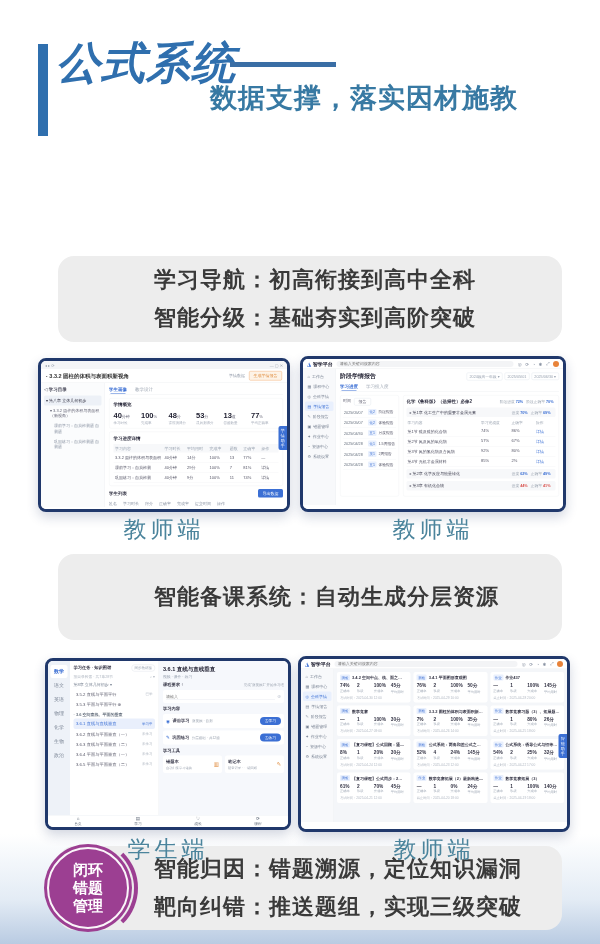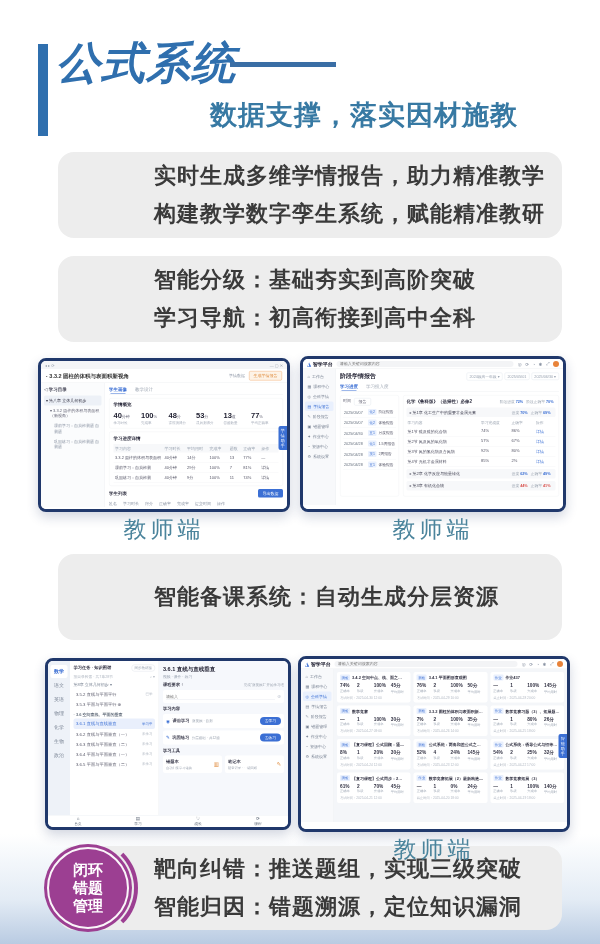--- a/index.html
+++ b/index.html
@@ -13,21 +13,21 @@
   .bgrad{position:absolute;left:0;right:0;bottom:0;height:110px;
     background:linear-gradient(180deg,rgba(255,255,255,0) 0%,rgba(222,232,243,.85) 60%,#b9cbe2 100%)}
 
   
   .hbar{position:absolute;left:38px;top:44px;width:10px;height:92px;background:var(--blue)}
   .htitle{position:absolute;left:56px;top:34px;font-size:44px;font-weight:900;font-style:italic;
     color:var(--blue);letter-spacing:1px}
   .hline{position:absolute;left:230px;top:62px;width:106px;height:5px;background:#3a6ea5}
   .henbox{position:absolute;left:60px;top:94px;background:#57514b;color:#fff;font-size:13px;
     letter-spacing:.5px;padding:5px 11px}
-  .htag{position:absolute;left:210px;top:97px;font-size:27px;font-weight:bold;color:var(--teal);letter-spacing:1px}
+  .htag{position:absolute;left:210px;top:80px;font-size:27px;font-weight:bold;color:var(--teal);letter-spacing:1px}
 
   
   .pill{position:absolute;left:58px;width:504px;background:#ededed;border-radius:16px;
     display:flex;flex-direction:column;justify-content:center;padding-left:96px;gap:8px}
   .pill .ln{font-size:22px;font-weight:bold;color:#3a3a3a;letter-spacing:1px;white-space:nowrap}
   .badge{position:absolute;left:44px;width:88px;height:88px;border-radius:50%;z-index:2;
     display:flex;flex-direction:column;align-items:center;justify-content:center;
     color:#fff;font-weight:bold;font-size:15px;line-height:1.18;text-align:center}
   .badge::before{content:"";position:absolute;inset:3px;border:2px solid rgba(255,255,255,.95);border-radius:50%}
   .badge::after{content:"";position:absolute;inset:-6px;border:4px solid transparent;border-radius:50%}
@@ -182,28 +182,24 @@
 <body>
 
 <div id="page">
   <div class="bgrad"></div>
 
   <div class="hbar"></div>
   <div class="htitle">公式系统</div>
   <div class="hline"></div>
   <div class="htag">数据支撑，落实因材施教</div>
 
-  <div class="pill" style="top:152px;height:86px">
-    <div class="ln">实时生成多维学情报告，助力精准教学</div>
-    <div class="ln">构建教学数字孪生系统，赋能精准教研</div>
-  </div>
 
   <div class="pill" style="top:256px;height:86px">
+    <div class="ln">学习导航：初高衔接到高中全科</div>
     <div class="ln">智能分级：基础夯实到高阶突破</div>
-    <div class="ln">学习导航：初高衔接到高中全科</div>
   </div>
 
   <div class="shot" style="left:38px;top:358px;width:252px;height:154px">
     <div class="z">
       <div class="s1top">
         <span>◂  ▸  ⟳</span>
         <span>—  ▢  ✕</span>
       </div>
       <div class="s1head">
         <span class="t">· 3.3.2 圆柱的体积与表面积新视角</span>
@@ -1038,24 +1034,25 @@
                 </div>
                 <div class="cft">截止时间：2025-04-19 18:00</div>
               </div>
             </div>
         </div>
       </div>
       <div class="vtag" style="top:150px">智能助手</div>
     </div>
   </div>
 
+  <div class="cap" style="left:45px;top:834px;width:246px">学生端</div>
   <div class="cap" style="left:298px;top:834px;width:272px">教师端</div>
 
   <div class="pill" style="top:846px;height:84px">
+    <div class="ln">智能归因：错题溯源，定位知识漏洞</div>
     <div class="ln">靶向纠错：推送题组，实现三级突破</div>
-    <div class="ln">智能归因：错题溯源，定位知识漏洞</div>
   </div>
   <div class="badge b4" style="top:844px">
     <span>闭环</span>
     <span>错题</span>
     <span>管理</span>
   </div>
 </div>
 
 </body></html>

